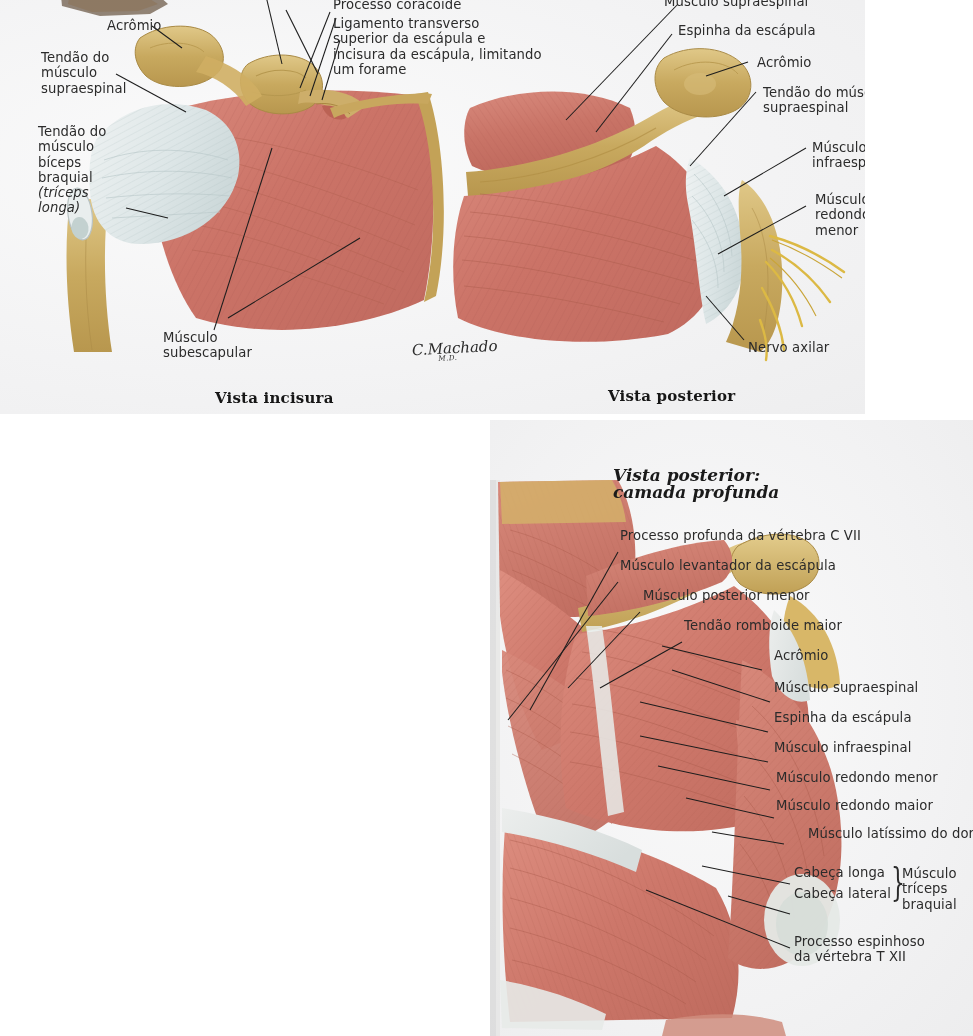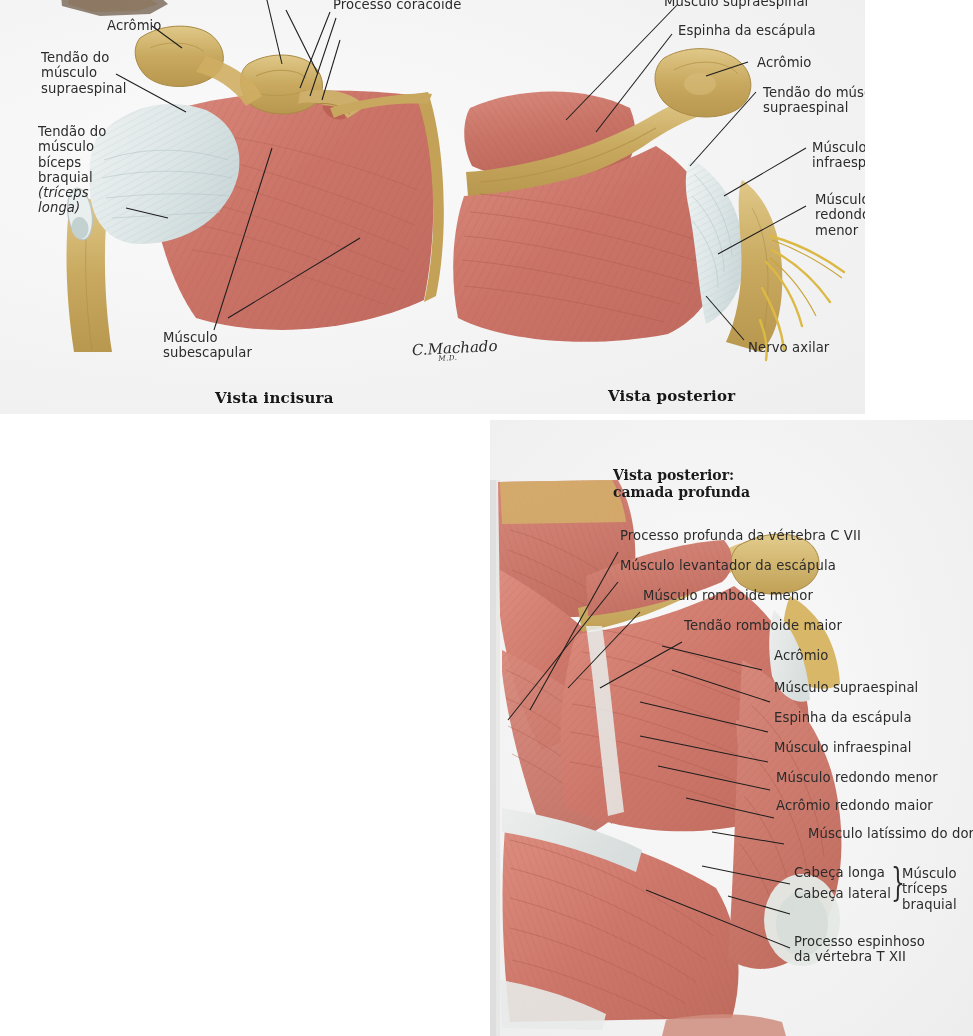--- a/index.html
+++ b/index.html
@@ -20,23 +20,23 @@
   .art{position:absolute;inset:0;}
   .art svg{display:block;width:100%;height:100%;}
 
   
   .lbl{position:absolute;color:#2b2b2b;font-size:13.2px;line-height:15.4px;
        font-family:"DejaVu Sans","Liberation Sans",sans-serif;
        white-space:pre;letter-spacing:.1px;}
   .lbl.ital{font-style:italic;}
   .caption{position:absolute;font-weight:bold;font-size:15px;color:#161616;
        font-family:"DejaVu Serif","Liberation Serif",serif;letter-spacing:.2px;}
-  .heading{position:absolute;font-weight:bold;font-size:14px;line-height:17px;
+  .heading{position:absolute;font-weight:bold;font-size:17px;line-height:17px;
        color:#1a1a1a;white-space:pre;
-       font-family:"DejaVu Serif","Liberation Serif",serif;}
+       font-family:"DejaVu Serif","Liberation Serif",serif;font-style:italic;}
 
   .sig{position:absolute;font-family:"DejaVu Serif","Liberation Serif",serif;
        font-style:italic;font-size:15px;color:#2a2a2a;transform:rotate(-3deg);}
   .sig small{font-size:7px;display:block;margin-left:26px;margin-top:-3px;
        letter-spacing:.5px;}
 
   .leaders{position:absolute;inset:0;pointer-events:none;}
   .leaders line,.leaders path{stroke:#1d1d1d;stroke-width:1.05;fill:none;}
 
   .brace{position:absolute;font-size:40px;line-height:40px;color:#2b2b2b;
@@ -228,20 +228,24 @@
 
   <div class="lbl" style="left:38px;top:124px;">Tendão do
 músculo
 bíceps
 braquial</div>
   <div class="lbl ital" style="left:38px;top:185px;">(tríceps
 longa)</div>
 
   <div class="lbl" style="left:333px;top:-3px;">Processo coracoide</div>
 
+  <div class="lbl" style="left:333px;top:16px;">Ligamento transverso
+superior da escápula e
+incisura da escápula, limitando
+um forame</div>
 
   <div class="lbl" style="left:163px;top:330px;">Músculo
 subescapular</div>
 
   <div class="lbl" style="left:664px;top:-6px;">Músculo supraespinal</div>
 
   <div class="lbl" style="left:678px;top:23px;">Espinha da escápula</div>
 
   <div class="lbl" style="left:757px;top:55px;">Acrômio</div>
 
@@ -416,28 +420,28 @@
     <line x1="300" y1="464" x2="212" y2="446"></line>
     <line x1="300" y1="494" x2="238" y2="476"></line>
     <line x1="300" y1="528" x2="156" y2="470"></line>
   </svg>
 
   <div class="heading" style="left:123px;top:47px;">Vista posterior:
 camada profunda</div>
 
   <div class="lbl" style="left:130px;top:108px;">Processo profunda da vértebra C VII</div>
   <div class="lbl" style="left:130px;top:138px;">Músculo levantador da escápula</div>
-  <div class="lbl" style="left:153px;top:168px;">Músculo romboide menor</div>
+  <div class="lbl" style="left:153px;top:168px;">Músculo posterior menor</div>
   <div class="lbl" style="left:194px;top:198px;">Tendão romboide maior</div>
   <div class="lbl" style="left:284px;top:228px;">Acrômio</div>
   <div class="lbl" style="left:284px;top:260px;">Músculo supraespinal</div>
   <div class="lbl" style="left:284px;top:290px;">Espinha da escápula</div>
   <div class="lbl" style="left:284px;top:320px;">Músculo infraespinal</div>
   <div class="lbl" style="left:286px;top:350px;">Músculo redondo menor</div>
-  <div class="lbl" style="left:286px;top:378px;">Acrômio redondo maior</div>
+  <div class="lbl" style="left:286px;top:378px;">Músculo redondo maior</div>
   <div class="lbl" style="left:294px;top:406px;margin-left:24px;">Músculo latíssimo do dorso</div>
 
   <div class="lbl" style="left:304px;top:445px;">Cabeça longa</div>
   <div class="lbl" style="left:304px;top:466px;">Cabeça lateral</div>
 
   <div class="brace" style="left:401px;top:441px;">}</div>
   <div class="lbl" style="left:412px;top:446px;">Músculo
 tríceps
 braquial</div>
 

